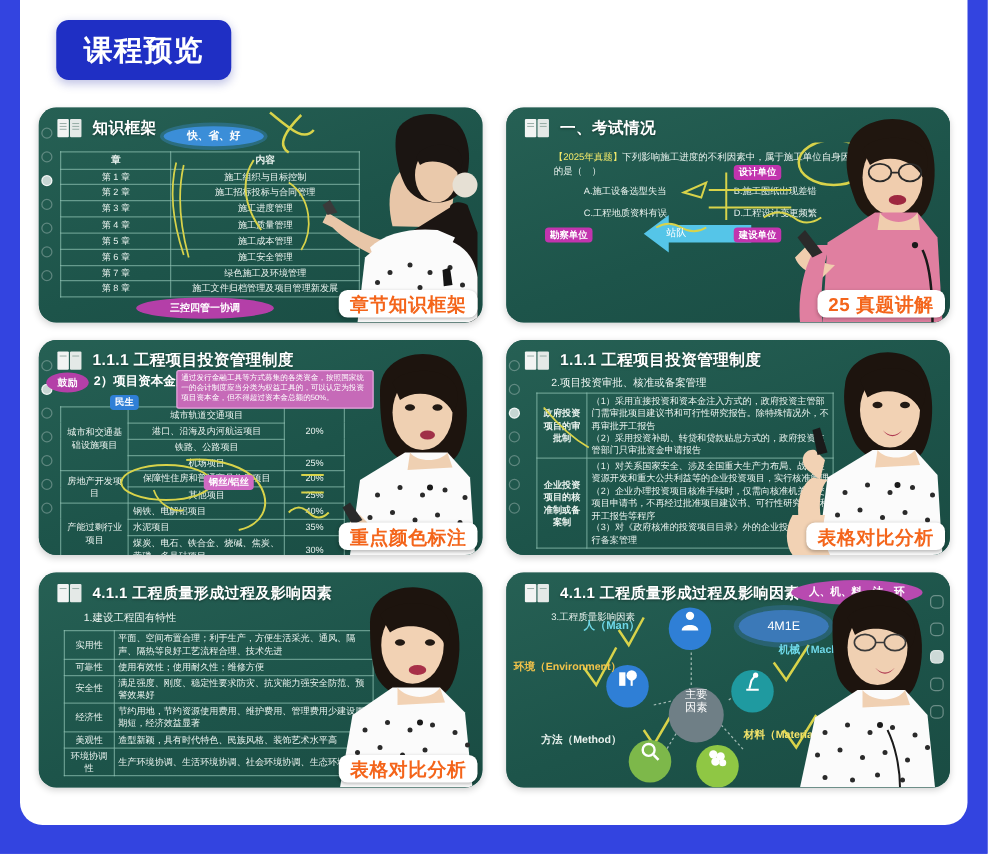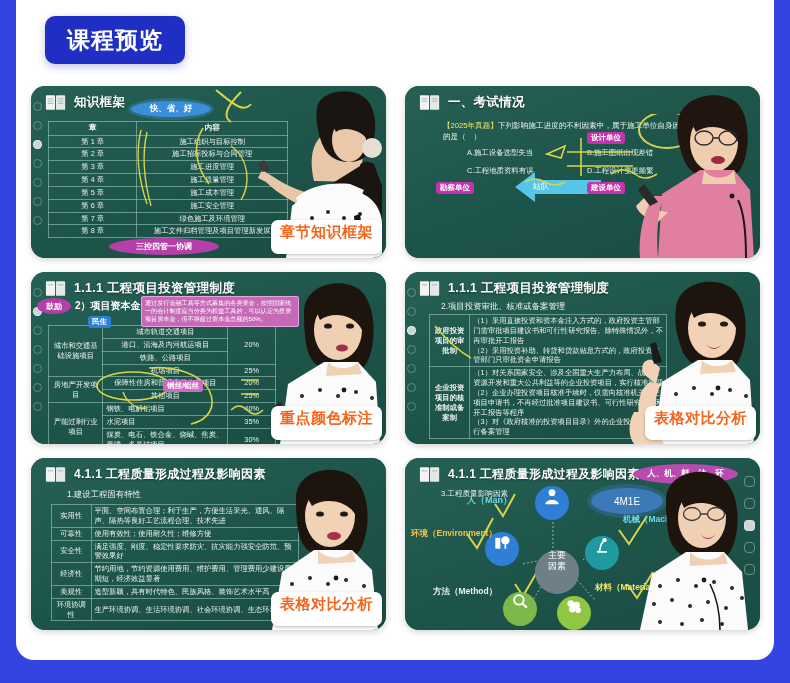--- a/index.html
+++ b/index.html
@@ -82,21 +82,21 @@
   .yl { color: #f2e96a; }
   .gn { color: #7ff09a; }
   
   .chalk { position: absolute; z-index: 5; pointer-events: none; }
   
   .presenter { position: absolute; z-index: 7; bottom: 0; overflow: hidden; }
   
   .tag {
     position: absolute; right: 4px; bottom: 4px; z-index: 9;
     background: #fff; border-radius: 7px;
-    padding: 3px 9px 12px;
+    padding: 3px 9px 0;
     color: #f4651b; font-size: 15px; font-weight: bold; letter-spacing: .5px;
     white-space: nowrap; box-shadow: 0 1px 3px rgba(0,0,0,.25);
   }
   .pill {
     position: absolute; z-index: 6; border-radius: 3px;
     padding: 1px 4px; font-size: 7.5px; color: #fff; white-space: nowrap;
   }
   .pill.magenta { background: #c234ae; }
   .pill.blue { background: #2f7fd6; margin-left: 24px; }
   .oval {
@@ -302,20 +302,21 @@
           <path d="M66,84 L100,84 L116,104 L120,172 L24,172 L28,108 Z" fill="#e07fa0"></path>
           <path d="M70,84 C76,94 94,94 100,84 L102,98 L68,98 Z" fill="#f0cdae"></path>
           <path d="M24,136 C10,132 4,126 2,120 L10,112 C16,120 26,126 34,126 Z" fill="#f0cdae"></path>
           <path d="M30,110 C24,126 22,148 24,172 L6,172 C4,148 10,124 20,110 Z" fill="#e07fa0"></path>
           <path d="M16,120 L4,104 L10,98 L24,116 Z" fill="#2a2a2a"></path>
           <circle cx="98" cy="110" r="2.5" fill="#1a1a1a"></circle>
           <path d="M104,114 C110,126 112,148 112,172" stroke="#1a1a1a" stroke-width="2" fill="none"></path>
         </svg>
       </div>
 
+      <div class="tag">25 真题讲解</div>
     </div>
 
     <div class="card">
       <div class="board"></div>
       <div class="rail">
         <i></i>
           <i class="solid"></i>
           <i></i>
           <i></i>
           <i></i>

